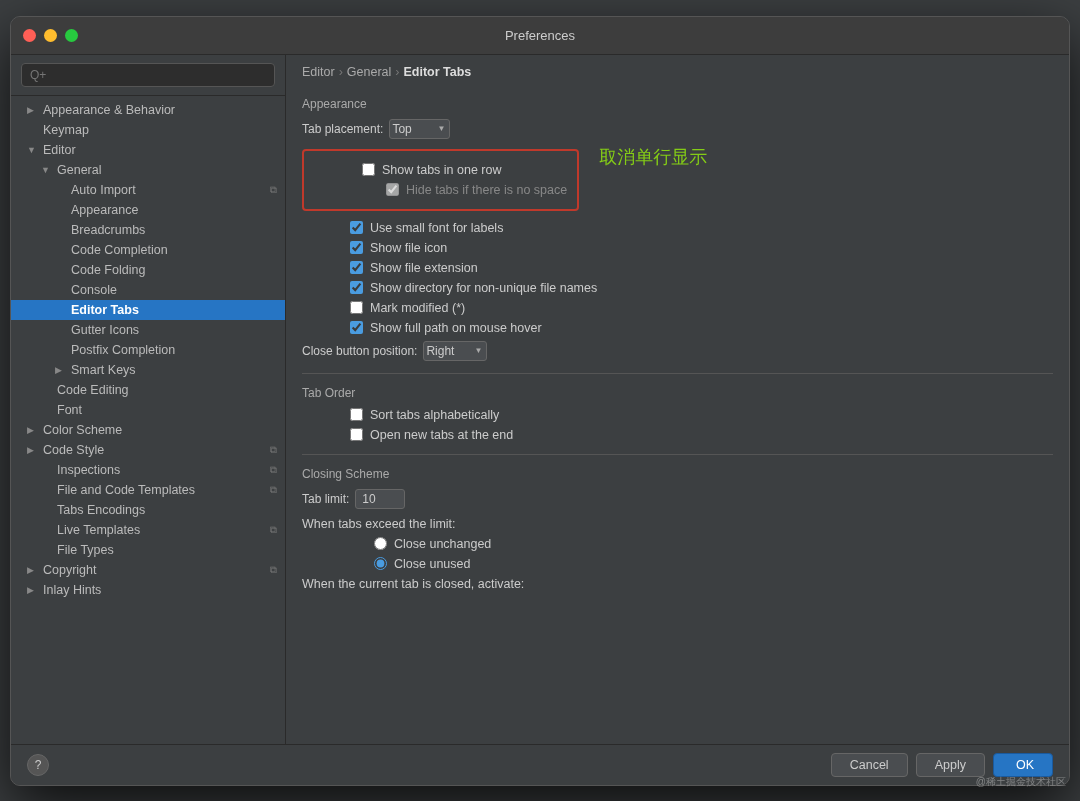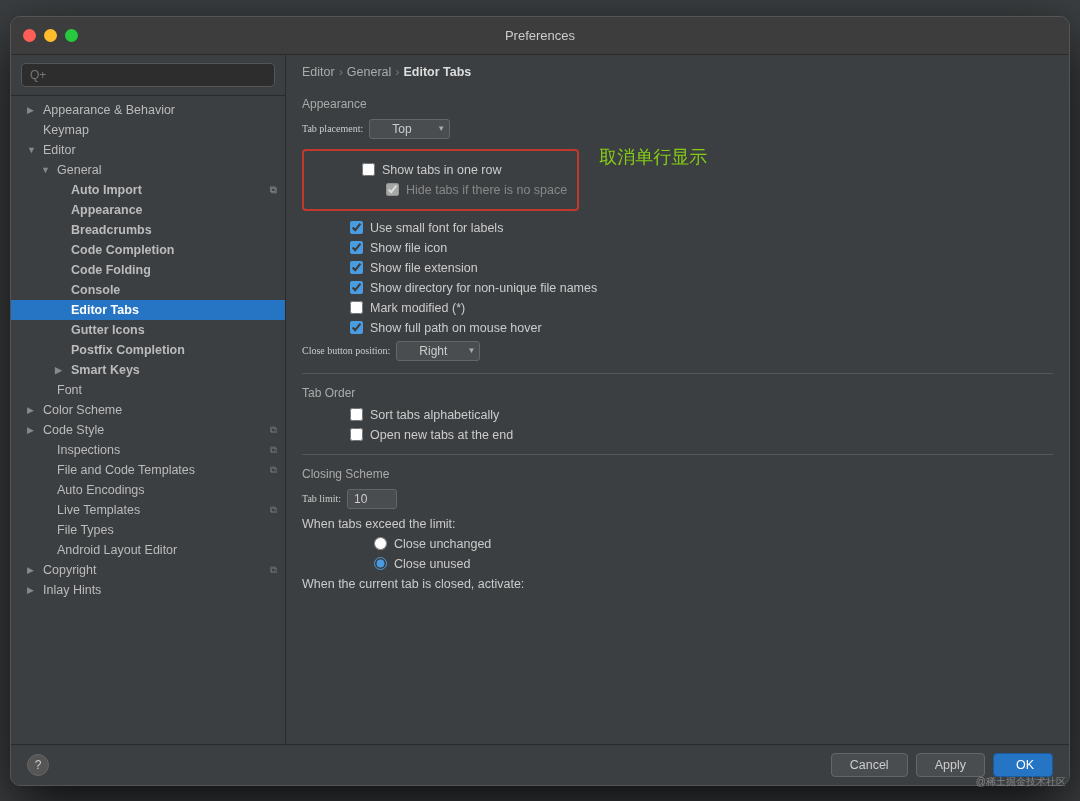--- a/index.html
+++ b/index.html
@@ -89,21 +89,21 @@
       padding: 3px 8px;
       cursor: pointer;
       font-size: 12.5px;
       color: #bbb;
       white-space: nowrap;
       user-select: none;
     }
     .tree-item.active { background: #2675c4; color: #fff; font-weight: 600; }
     .tree-indent-1 { padding-left: 16px; }
     .tree-indent-2 { padding-left: 30px; }
-    .tree-indent-3 { padding-left: 44px; font-weight: bold; }
+    .tree-indent-3 { padding-left: 44px; }
     .chevron {
       display: inline-block;
       width: 14px;
       font-size: 9px;
       color: #888;
       margin-right: 2px;
     }
     .icon-copy {
       margin-left: auto;
       font-size: 10px;
@@ -163,21 +163,21 @@
       width: 13px;
       height: 13px;
       accent-color: #4a9ce0;
       cursor: pointer;
     }
     select {
       background: #4a4d50;
       border: 1px solid #666;
       color: #ccc;
       font-size: 12px;
-      padding: 2px 18px 2px 22px;
+      padding: 2px 18px 2px 2px;
       border-radius: 3px;
       outline: none;
       cursor: pointer;
       -webkit-appearance: none;
       appearance: none;
       position: relative;
     }
     .select-wrapper {
       position: relative;
       display: inline-flex;
@@ -185,24 +185,23 @@
     }
     .select-wrapper::after {
       content: '▼';
       font-size: 8px;
       color: #aaa;
       position: absolute;
       right: 5px;
       pointer-events: none;
     }
     .inline-label {
-      font-size: 10px;
+      font-size: 12px;
       color: #ccc;
       margin-right: 6px;
-      font-family: Liberation Serif, serif;
     }
     .highlighted-box {
       border: 2px solid #c0392b;
       border-radius: 4px;
       padding: 6px 10px;
       margin: 4px 0;
       display: inline-block;
       background: transparent;
     }
     .annotation-text {
@@ -371,20 +370,24 @@
         <div class="tree-item tree-indent-3">
           <span class="chevron"> </span>
           <span>Postfix Completion</span>
         </div>
 
         <div class="tree-item tree-indent-3">
           <span class="chevron">▶</span>
           <span>Smart Keys</span>
         </div>
 
+        <div class="tree-item tree-indent-2">
+          <span class="chevron"> </span>
+          <span>Code Editing</span>
+        </div>
 
         <div class="tree-item tree-indent-2">
           <span class="chevron"> </span>
           <span>Font</span>
         </div>
 
         <div class="tree-item tree-indent-1">
           <span class="chevron">▶</span>
           <span>Color Scheme</span>
         </div>
@@ -402,38 +405,34 @@
         </div>
 
         <div class="tree-item tree-indent-2">
           <span class="chevron"> </span>
           <span>File and Code Templates</span>
           <span class="icon-copy">⧉</span>
         </div>
 
         <div class="tree-item tree-indent-2">
           <span class="chevron"> </span>
-          <span>Auto Encodings</span>
+          <span>Tabs Encodings</span>
         </div>
 
         <div class="tree-item tree-indent-2">
           <span class="chevron"> </span>
           <span>Live Templates</span>
           <span class="icon-copy">⧉</span>
         </div>
 
         <div class="tree-item tree-indent-2">
           <span class="chevron"> </span>
           <span>File Types</span>
         </div>
 
-        <div class="tree-item tree-indent-2">
-          <span class="chevron"> </span>
-          <span>Android Layout Editor</span>
-        </div>
 
         <div class="tree-item tree-indent-1">
           <span class="chevron">▶</span>
           <span>Copyright</span>
           <span class="icon-copy">⧉</span>
         </div>
 
         <div class="tree-item tree-indent-1">
           <span class="chevron">▶</span>
           <span>Inlay Hints</span>

